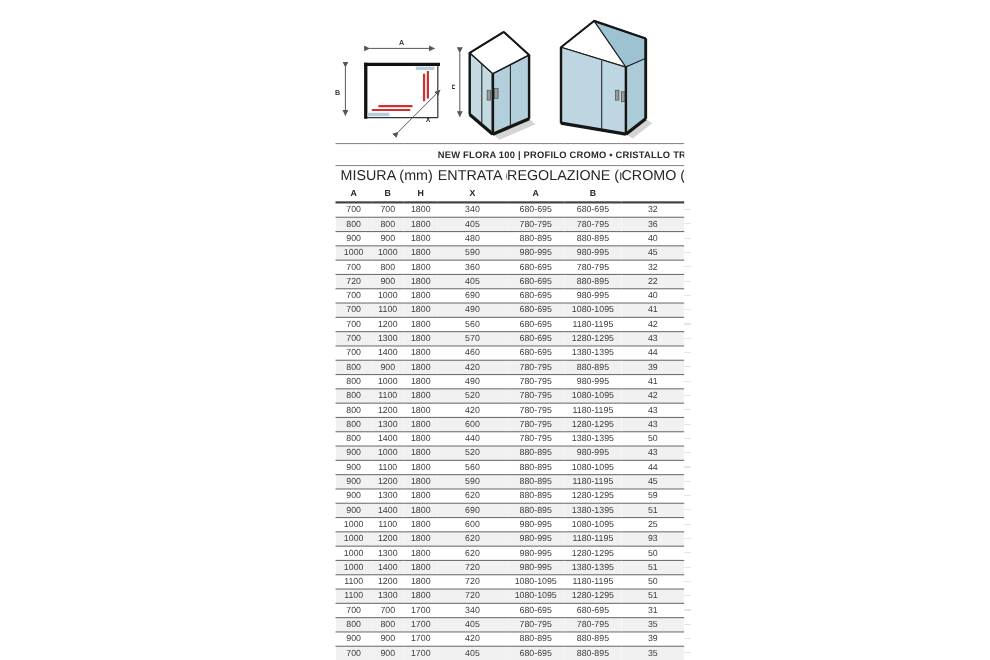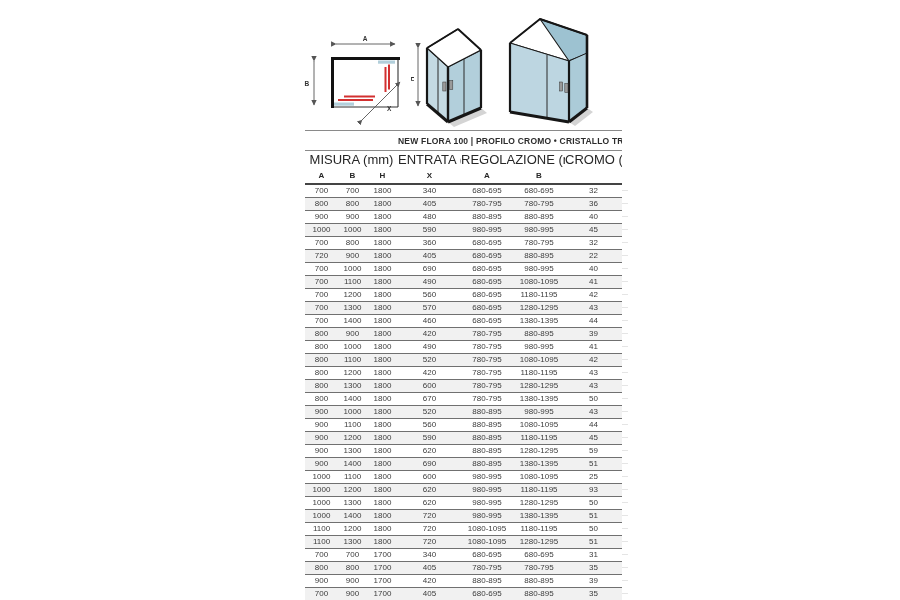--- a/index.html
+++ b/index.html
@@ -308,21 +308,21 @@
             <td>1800</td>
             <td>600</td>
             <td>780-795</td>
             <td>1280-1295</td>
             <td>43</td>
           </tr>
           <tr>
             <td>800</td>
             <td>1400</td>
             <td>1800</td>
-            <td>670</td>
+            <td>440</td>
             <td>780-795</td>
             <td>1380-1395</td>
             <td>50</td>
           </tr>
           <tr>
             <td>900</td>
             <td>1000</td>
             <td>1800</td>
             <td>520</td>
             <td>880-895</td>

